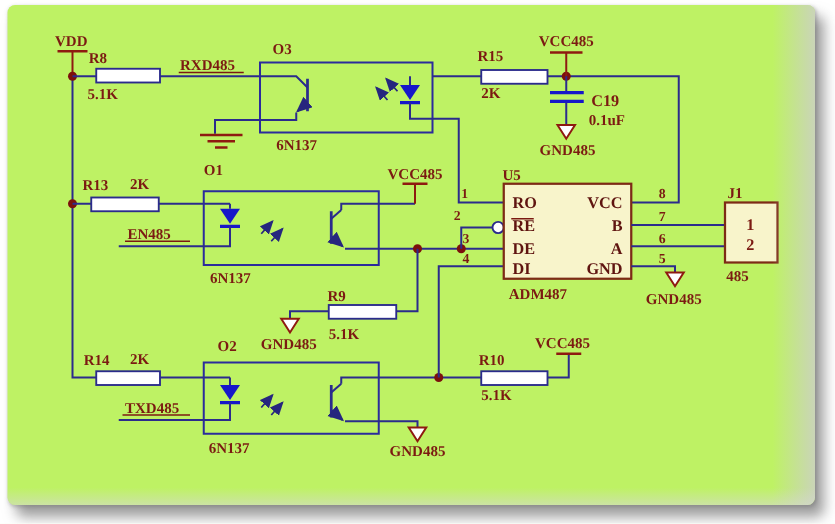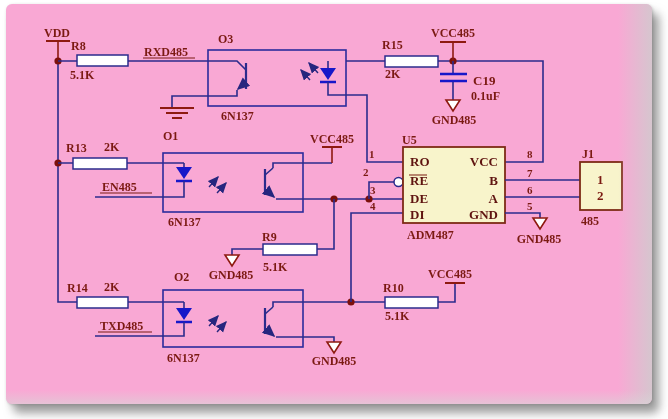--- a/index.html
+++ b/index.html
@@ -1,18 +1,18 @@
 <!DOCTYPE html>
 <html><head>
 <meta charset="utf-8">
 <style>
   html,body{margin:0;padding:0;background:#fff;}
   .canvas{position:relative;width:668px;height:419px;background:#fff;overflow:hidden;
           font-family:"Liberation Serif",serif;}
-  .sheet{position:absolute;left:6px;top:4px;width:646px;height:400px;background:#f9a8d4;
+  .sheet{position:absolute;left:6px;top:4px;width:646px;height:400px;background:#bef264;
          border-radius:6px;
          box-shadow:7px 9px 10px rgba(105,105,105,.65), 1px 1px 3px rgba(150,150,150,.5);}
   .sheet svg{display:block;border-radius:6px;}
   .fade-right{position:absolute;top:0;right:0;width:34px;height:100%;
               background:linear-gradient(to right, rgba(255,255,255,0), rgba(205,205,205,.8));
               border-radius:0 6px 6px 0;pointer-events:none;}
   .fade-bottom{position:absolute;left:0;bottom:0;width:100%;height:14px;
                background:linear-gradient(to bottom, rgba(255,255,255,0), rgba(215,215,215,.55));
                border-radius:0 0 6px 6px;pointer-events:none;}
   

